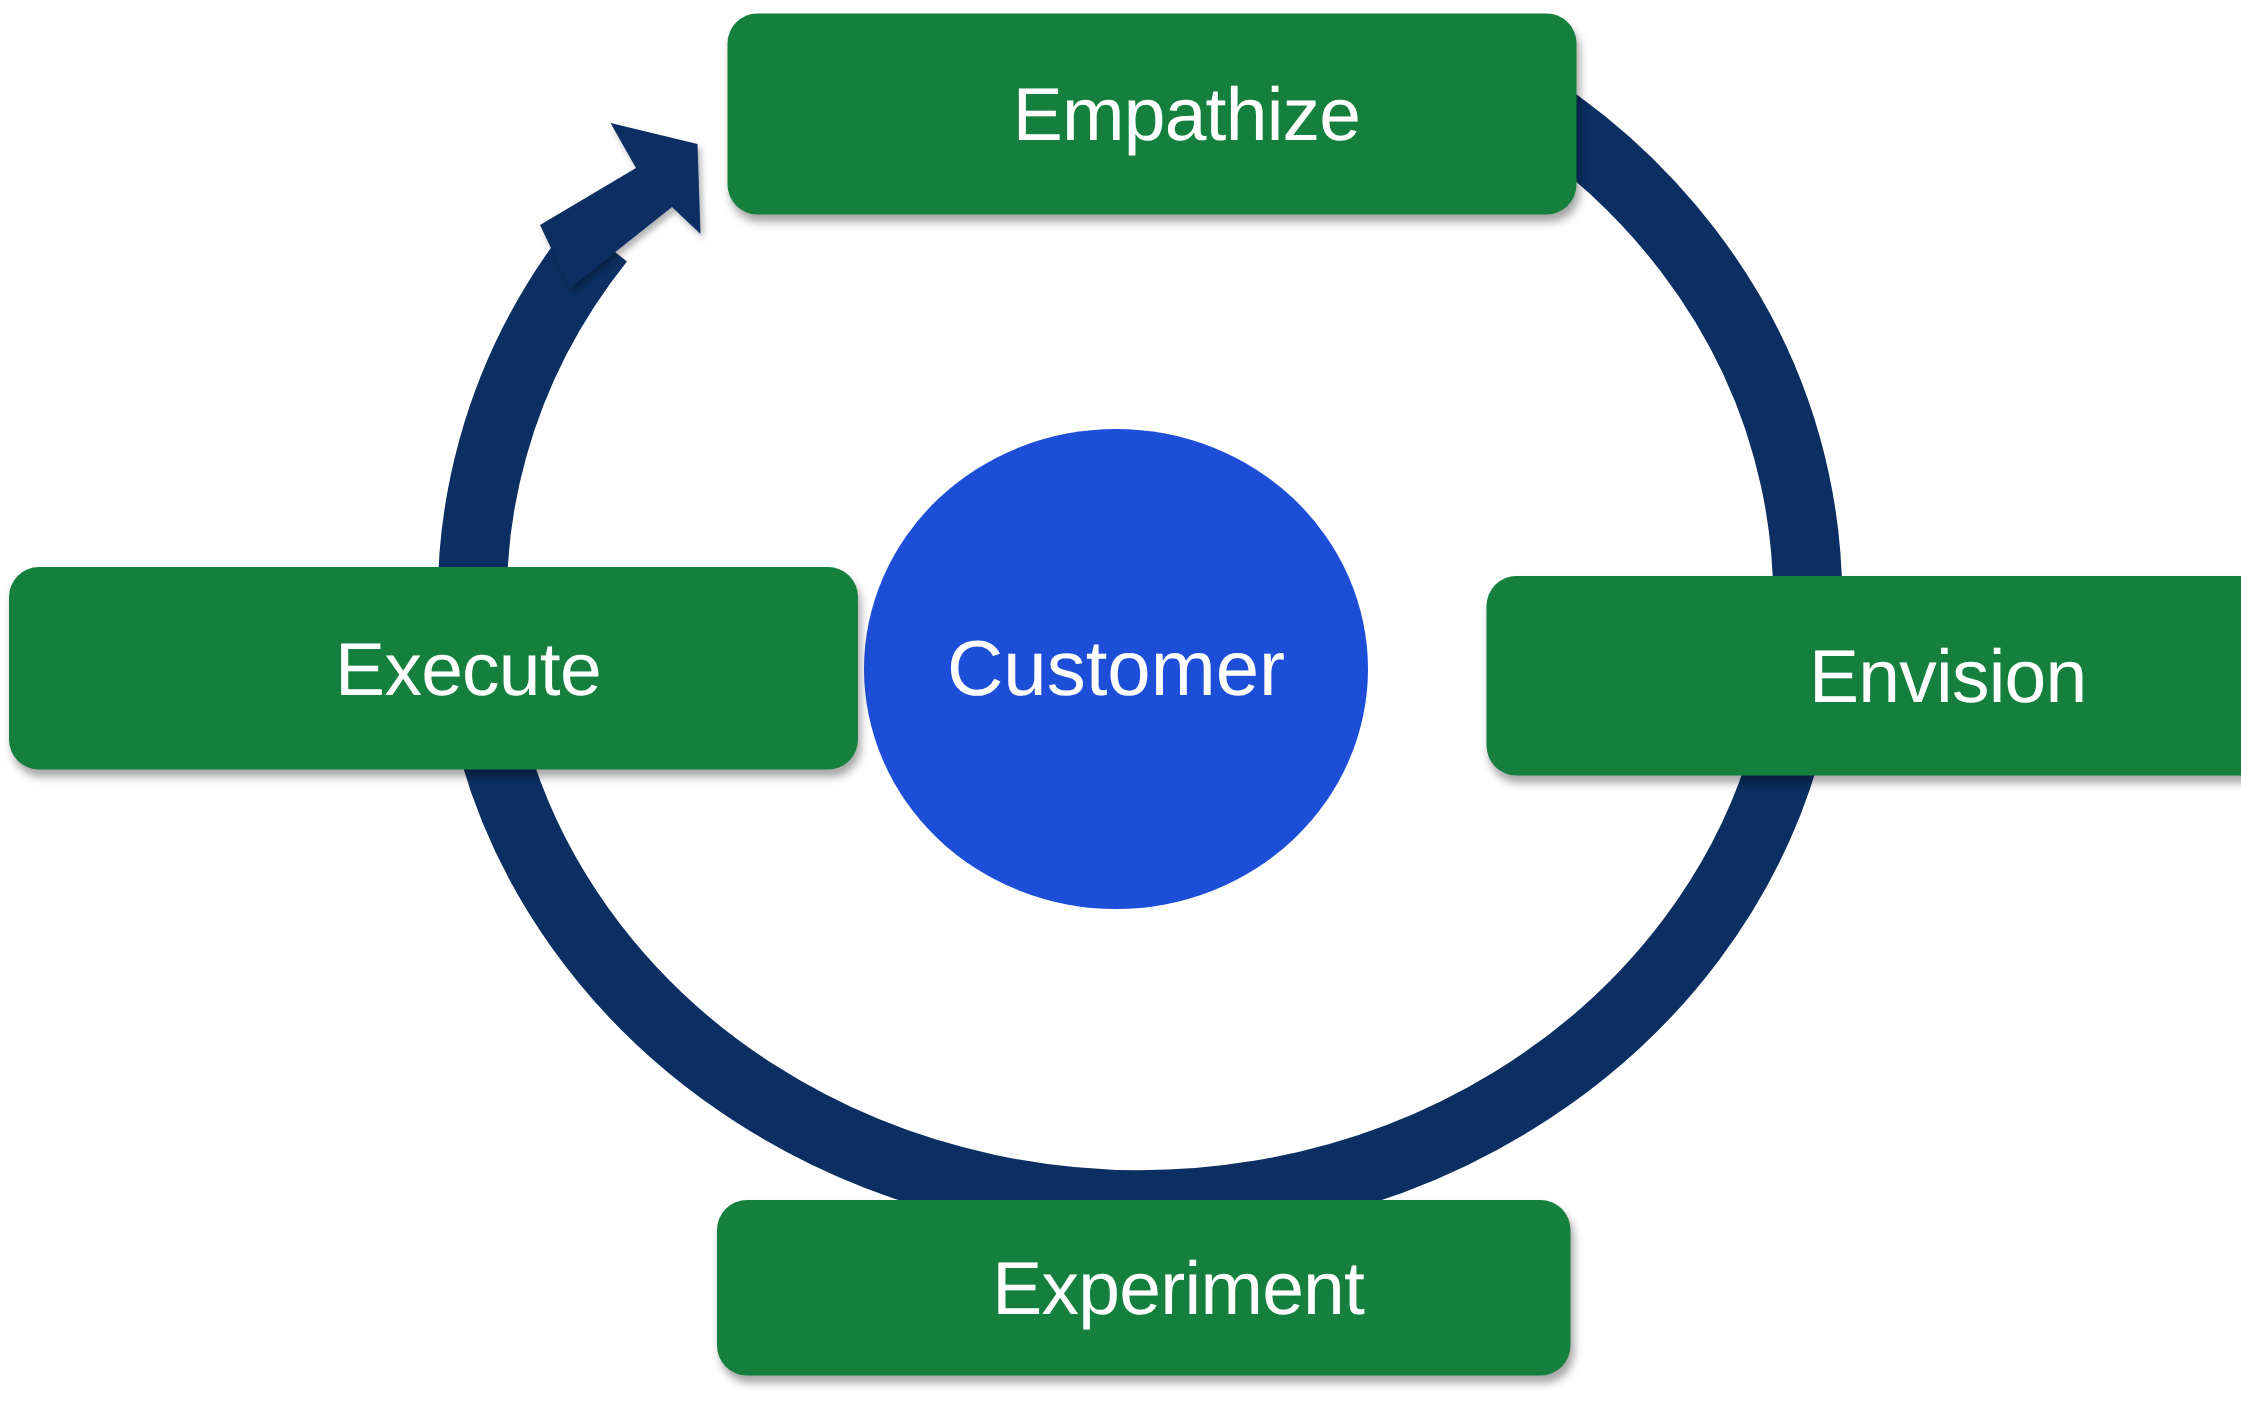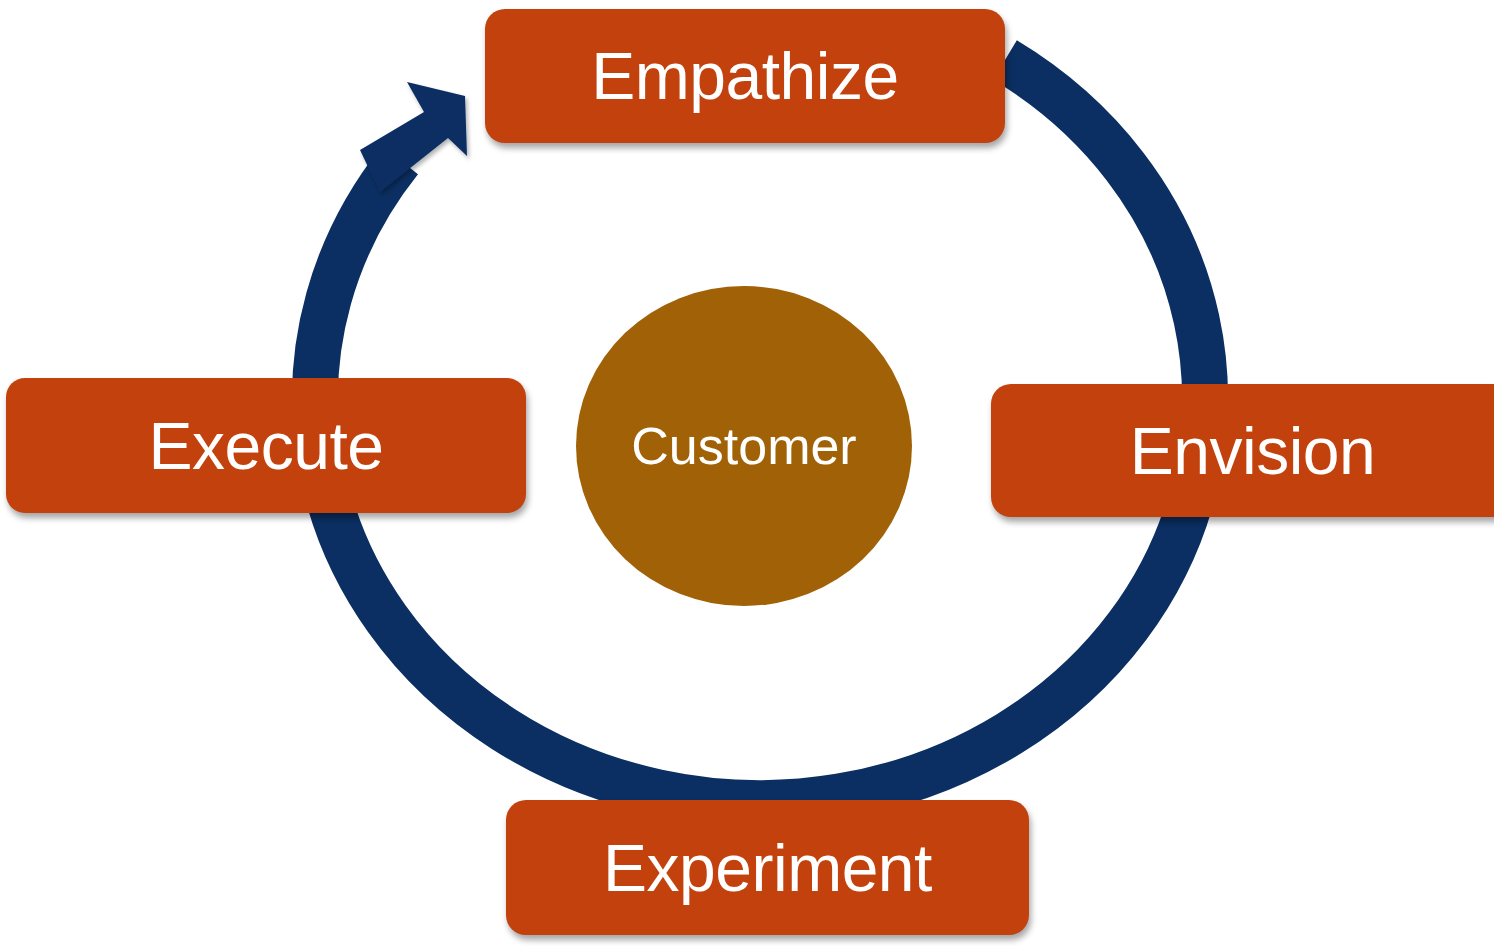--- a/index.html
+++ b/index.html
@@ -1,30 +1,30 @@
 <!DOCTYPE html>
 <html><head>
 <meta charset="utf-8">
 <style>
   html, body { margin:0; padding:0; background:#ffffff; }
   body { width:1494px; height:946px; position:relative; overflow:hidden; font-family:"Liberation Sans", sans-serif; }
   #ring { position:absolute; left:0; top:0; width:1494px; height:946px; }
   .stage {
-    position:absolute; background:#c2410c; color:#ffffff; border-radius:20px;
+    position:absolute; background:#15803d; color:#ffffff; border-radius:20px;
     display:flex; align-items:center; justify-content:center;
     box-shadow: 2px 5px 6px rgba(0,0,0,0.35);
-    font-size:66px; letter-spacing:-0.5px;
+    font-size:50px; letter-spacing:-0.5px;padding-left:46px;
   }
   #s-empathize { left:485px; top:9px; width:520px; height:134px; }
   #s-envision  { left:962px; top:384px; width:523px; height:133px;margin-left:29px; }
-  #s-experiment{ left:506px; top:800px; width:523px; height:135px;text-align:center; }
-  #s-execute   { left:6px;   top:378px; width:520px; height:135px;border-radius:19px; }
+  #s-experiment{ left:478px; top:800px; width:523px; height:117px;text-align:center; }
+  #s-execute   { left:6px;   top:378px; width:520px; height:135px; }
   #customer {
     position:absolute; left:576px; top:286px; width:336px; height:320px;
-    background:#a16207; border-radius:50%; color:#fff;
+    background:#1d4ed8; border-radius:50%; color:#fff;
     display:flex; align-items:center; justify-content:center; font-size:52px;
   }
 </style>
 </head>
 <body>
 
 <svg id="ring" viewBox="0 0 1494 946">
   <defs>
     <filter id="sh" x="-10%" y="-10%" width="120%" height="120%">
       <feDropShadow dx="2" dy="3" stdDeviation="2" flood-color="#000" flood-opacity="0.3"></feDropShadow>

